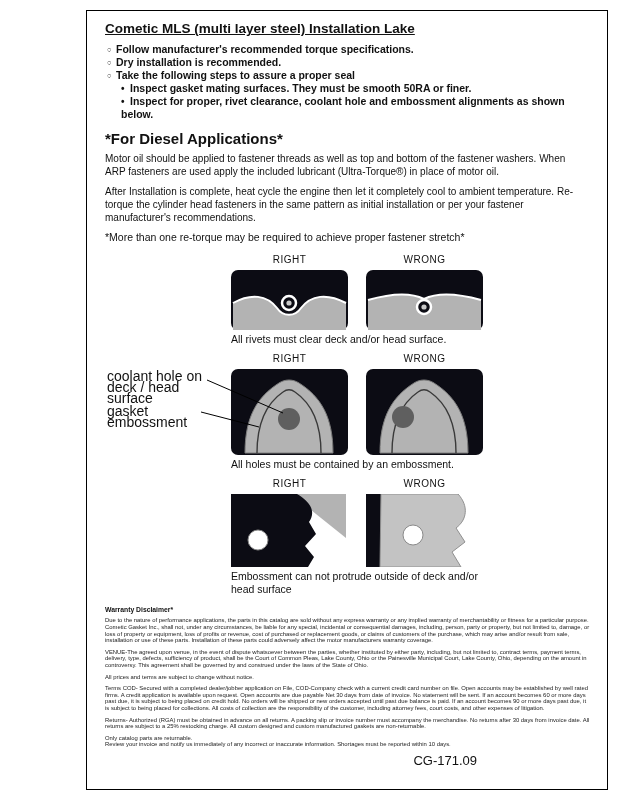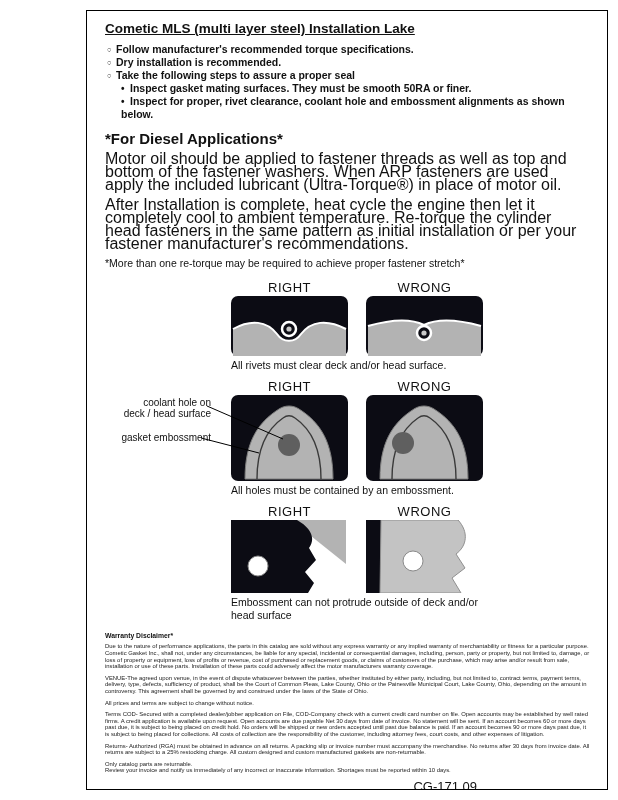--- a/index.html
+++ b/index.html
@@ -23,32 +23,32 @@
   }
 
   ul.bullets { list-style: none; font-size: 10.5px; line-height: 13px; font-weight: bold; }
   ul.bullets > li { padding-left: 2px; }
   ul.subbullets { list-style: none; margin-left: 14px; }
   .marker { display: inline-block; width: 9px; }
   .marker.hollow { font-size: 7.5px; vertical-align: 1px; }
   .marker.solid { font-size: 10px; }
 
   .diesel-heading { font-size: 15px; font-weight: bold; margin: 9px 0 5px 0; }
-  .para { font-size: 16px; line-height: 13px; width: 474px; margin-bottom: 7px; }
+  .para { font-size: 10px; line-height: 13px; width: 474px; margin-bottom: 7px; }
   .note { font-size: 10.5px; line-height: 13px; margin-bottom: 10px; }
 
   .figures { margin-left: 126px; width: 252px; }
   .fig { margin-bottom: 7px; }
   .labels-row, .images-row { display: flex; gap: 18px; }
-  .rw-label { width: 117px; text-align: center; font-size: 13px; letter-spacing: 0.5px; height: 16px; }
+  .rw-label { width: 117px; text-align: center; font-size: 10px; letter-spacing: 0.5px; height: 16px; }
   .images-row { position: relative; }
   .fig-img { display: block; }
   .fig-caption { font-size: 10.5px; line-height: 13px; margin-top: 3px; }
 
-  .callout { position: absolute; left: -124px; width: 104px; font-size: 10px; line-height: 11px; text-align: right; }
+  .callout { position: absolute; left: -124px; width: 104px; font-size: 14px; line-height: 11px; }
   .callout-hole { top: 2px; }
   .callout-emboss { top: 37px; }
   .leader-svg { position: absolute; left: -124px; top: 0; width: 192px; height: 86px; pointer-events: none; }
 
   .warranty { margin-top: 10px; width: 486px; }
   .warranty-heading { font-size: 6.8px; font-weight: bold; margin-bottom: 4px; }
   .warranty p { font-size: 5.9px; line-height: 6.8px; margin: 0 0 4.5px 0; color: #222; }
   .warranty p.tight { margin-bottom: 0; }
 
   .doc-number { font-size: 13px; text-align: right; padding-right: 112px; margin-top: 3px; }

